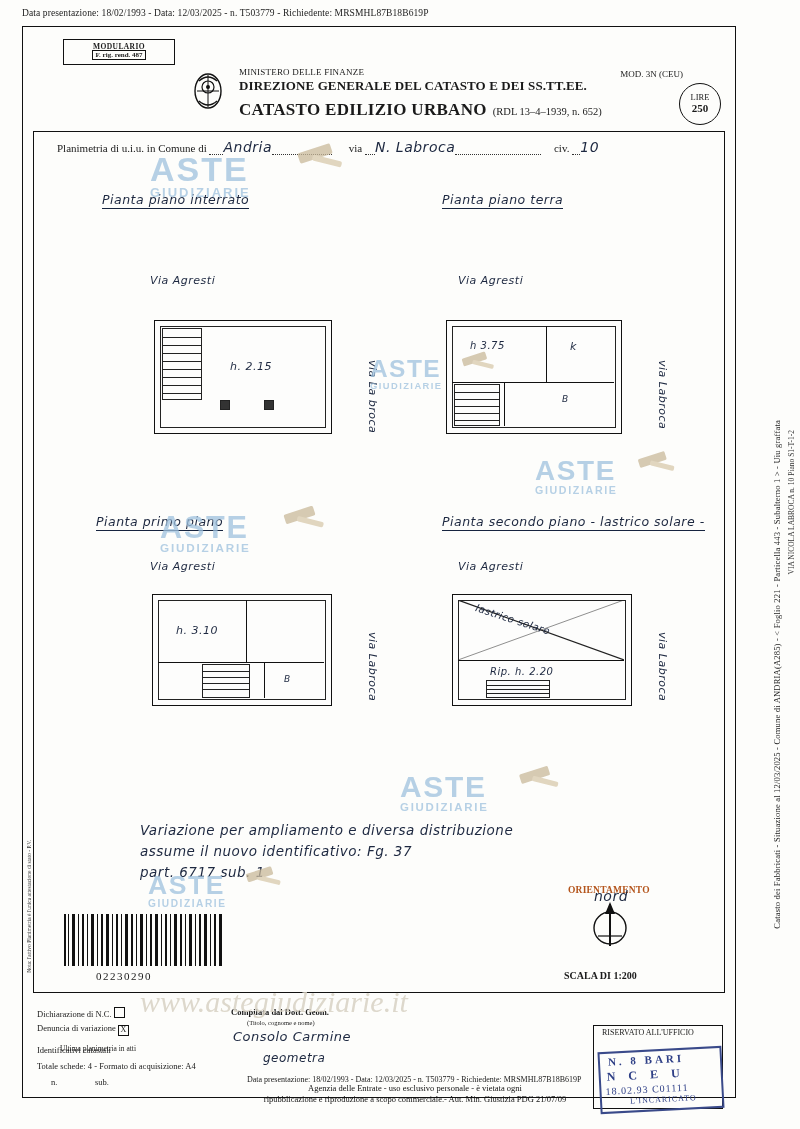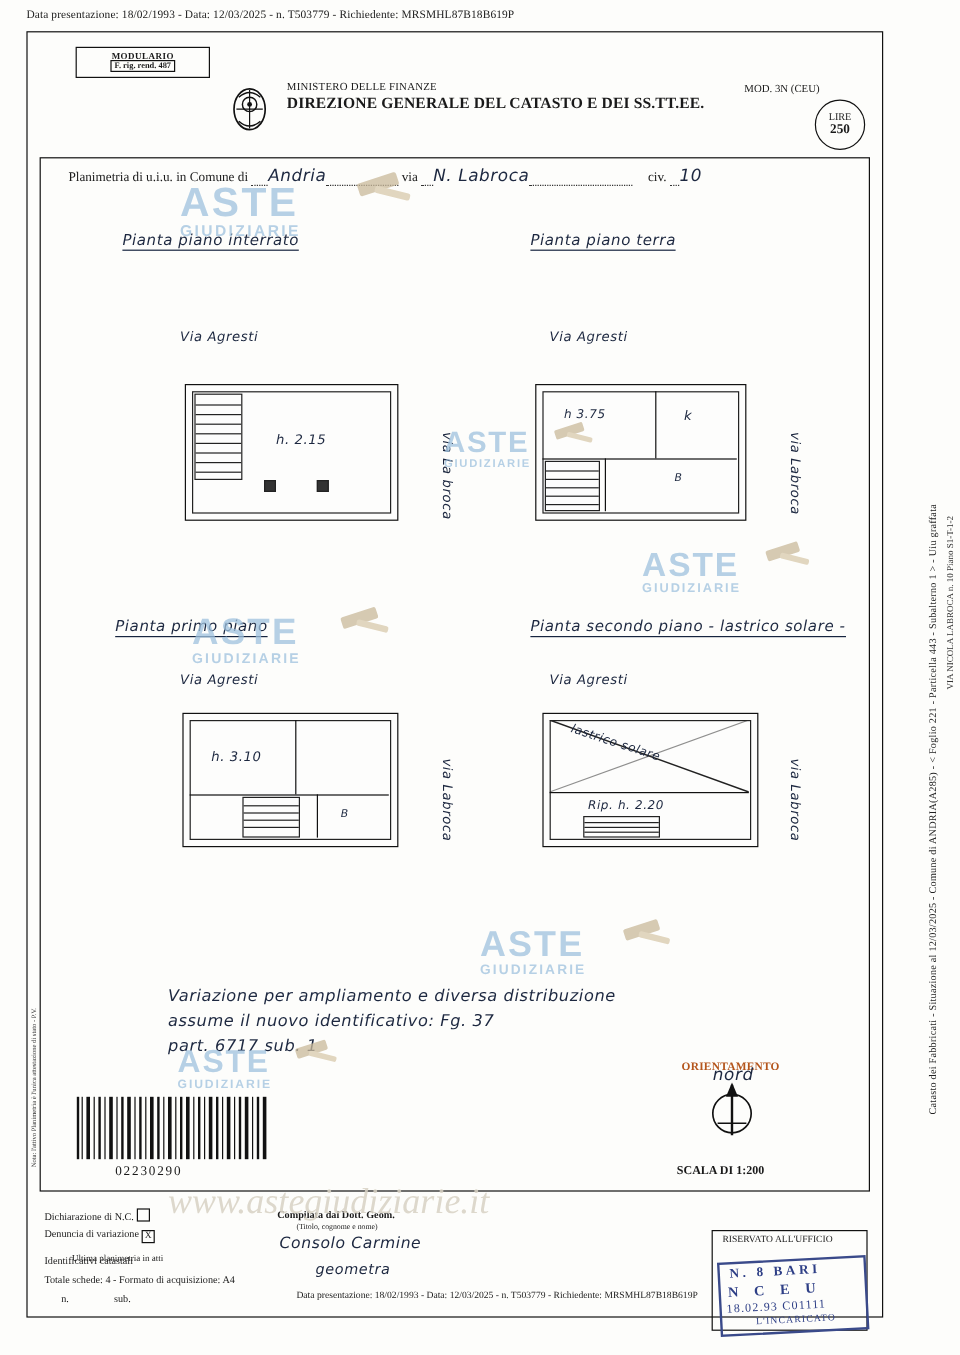--- a/index.html
+++ b/index.html
@@ -171,32 +171,33 @@
         <path d="M12 24 L34 24" stroke="#111" stroke-width="1"></path>
         <path d="M14 14 Q23 6 32 14" fill="none" stroke="#111" stroke-width="1.2"></path>
         <path d="M14 34 Q23 42 32 34" fill="none" stroke="#111" stroke-width="1.2"></path>
         <circle cx="23" cy="20" r="2" fill="#111"></circle>
       </svg>
     </div>
 
     <div class="hdr-text">
       <div class="l1">MINISTERO DELLE FINANZE</div>
       <div class="l2">DIREZIONE GENERALE DEL CATASTO E DEI SS.TT.EE.</div>
+      <div><span class="l3">CATASTO EDILIZIO URBANO</span><span class="l3s">(RDL 13–4–1939, n. 652)</span></div>
     </div>
 
     <div class="mod-right">MOD. 3N  (CEU)</div>
     <div class="lire">
       <span>LIRE</span><br>
       <span class="v">250</span>
     </div>
 
     <div class="planim-line">
       <span>Planimetria di u.i.u. in Comune di</span>
       <span class="dotted" style="width:14px;">&nbsp;</span><span class="hw" style="font-size:14px;">Andria</span><span class="dotted" style="width:60px;">&nbsp;</span>
-      <span style="">via</span>
+      <span style="margin-left:14px;">via</span>
       <span class="dotted" style="width:10px;">&nbsp;</span><span class="hw" style="font-size:14px;">N. Labroca</span><span class="dotted" style="width:86px;">&nbsp;</span>
       <span style="margin-left:10px;">civ.</span>
       <span class="dotted" style="width:8px;">&nbsp;</span><span class="hw" style="font-size:14px;">10</span>
     </div>
 
     <div class="sheet-inner">
 
       <div class="plan-title hw" style="left:68px;top:60px;">Pianta piano interrato</div>
       <div class="via-label hw" style="left:96px;top:142px;">Via  Agresti</div>
       <div class="box" style="left:120px;top:188px;width:176px;height:112px;"></div>
@@ -408,14 +409,18 @@
     <div class="a">ASTE</div>
     <div class="g">GIUDIZIARIE</div>
     <div class="gavel" style="left:118px;top:-2px;">
         <div class="head"></div>
         <div class="handle"></div>
       </div>
   </div>
 
   <div class="wm-bottom">www.astegiudiziarie.it</div>
 
+  <div class="disclaimer">
+    <div>Agenzia delle Entrate - uso esclusivo personale - è vietata ogni</div>
+    <div>ripubblicazione e riproduzione a scopo commerciale.- Aut. Min. Giustizia PDG 21/07/09</div>
+  </div>
 
 </div>
 
 </body></html>

